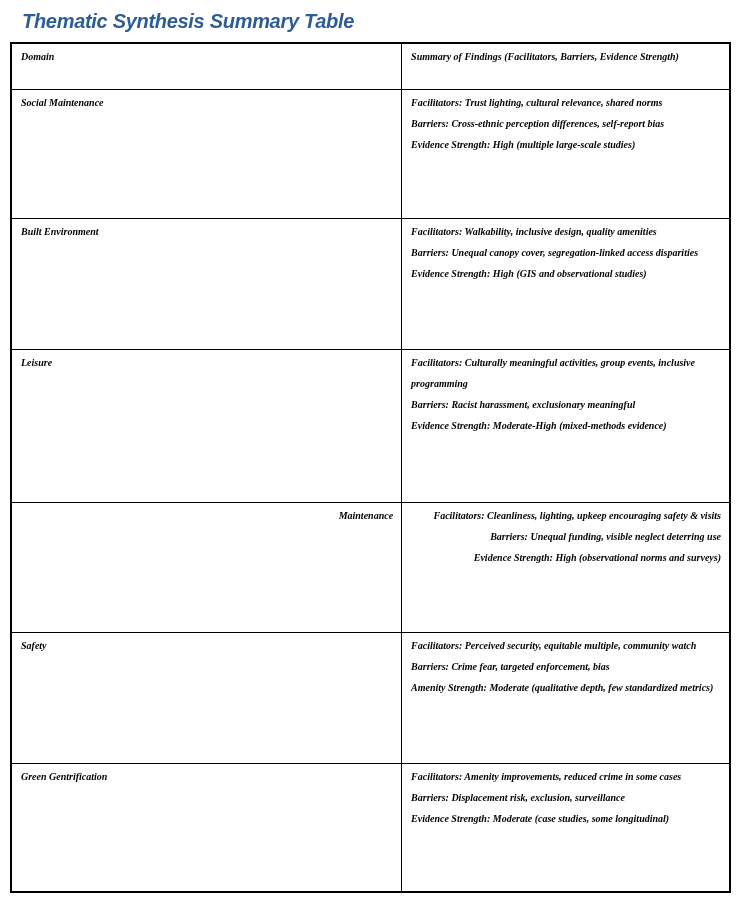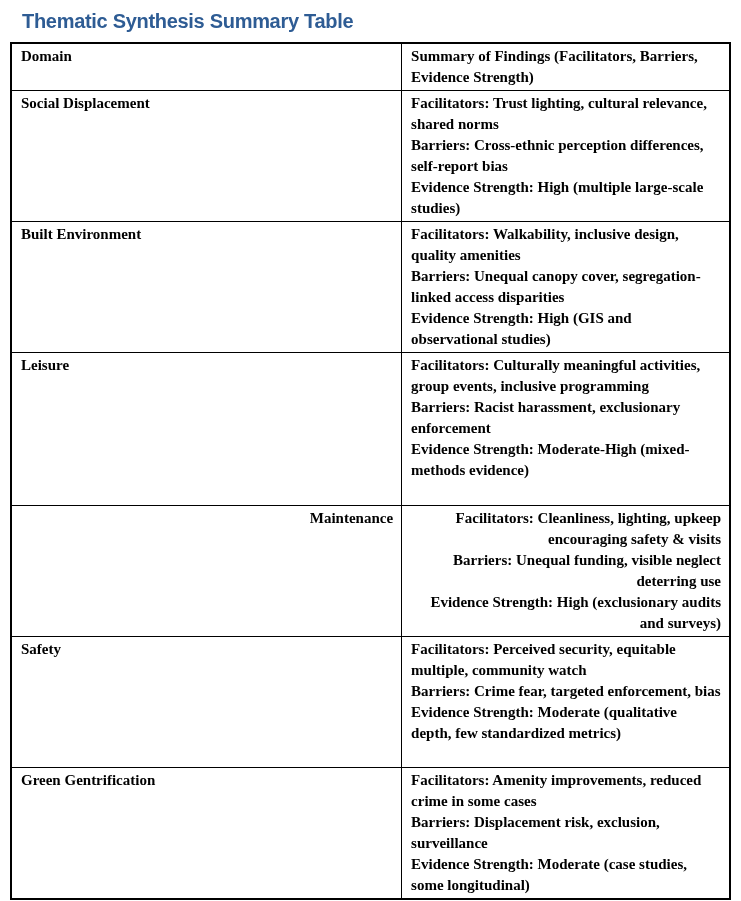--- a/index.html
+++ b/index.html
@@ -1,15 +1,15 @@
 <!DOCTYPE html>
 <html style="--title: #2e5c94; --border: #000000; --text: #000000; --background: #ffffff;"><head>
 <meta charset="utf-8">
 <style>
-  * { margin: 0; padding: 0; box-sizing: border-box; }
+  * { margin: 0; padding: 0; box-sizing: border-box; font-style: italic; }
   html, body { background: #ffffff; }
   body {
     width: 741px;
     height: 901px;
     font-family: "Liberation Serif", "DejaVu Serif", serif;
     color: var(--text, #000000);
     overflow: hidden;
   }
   .page {
     position: relative;
@@ -31,21 +31,21 @@
     border-collapse: collapse;
     table-layout: fixed;
     width: 721px;
     border: 2px solid var(--border, #000000);
   }
   table.summary-table td {
     border: 1.5px solid var(--border, #000000);
     vertical-align: top;
     padding: 2px 8px 2px 9px;
     font-weight: bold;
-    font-size: 15px;
+    font-size: 10px;
     line-height: 21px;
     color: var(--text, #000000);
   }
   td.col-domain { width: 358px; }
   td.col-summary { width: 301px; }
   .seg { display: block; }
 </style>
 </head>
 <body>
 
@@ -53,61 +53,61 @@
   <h1 class="doc-title">Thematic Synthesis Summary Table</h1>
 
   <table class="summary-table">
     <tbody>
       <tr style="height:46px;">
         <td class="col-domain">Domain</td>
         <td class="col-summary">Summary of Findings (Facilitators, Barriers, Evidence Strength)</td>
       </tr>
 
       <tr style="height:129px;">
-        <td class="col-domain">Social Displacement</td>
+        <td class="col-domain">Social Maintenance</td>
         <td class="col-summary">
           <span class="seg">Facilitators: Trust lighting, cultural relevance, shared norms</span>
           <span class="seg">Barriers: Cross-ethnic perception differences, self-report bias</span>
           <span class="seg">Evidence Strength: High (multiple large-scale studies)</span>
         </td>
       </tr>
 
       <tr style="height:131px;">
         <td class="col-domain">Built Environment</td>
         <td class="col-summary">
           <span class="seg">Facilitators: Walkability, inclusive design, quality amenities</span>
           <span class="seg">Barriers: Unequal canopy cover, segregation-linked access disparities</span>
           <span class="seg">Evidence Strength: High (GIS and observational studies)</span>
         </td>
       </tr>
 
       <tr style="height:153px;margin-left:28px;">
         <td class="col-domain">Leisure</td>
         <td class="col-summary">
           <span class="seg">Facilitators: Culturally meaningful activities, group events, inclusive programming</span>
-          <span class="seg">Barriers: Racist harassment, exclusionary enforcement</span>
+          <span class="seg">Barriers: Racist harassment, exclusionary meaningful</span>
           <span class="seg">Evidence Strength: Moderate-High (mixed-methods evidence)</span>
         </td>
       </tr>
 
       <tr style="height:130px;text-align:right;">
         <td class="col-domain">Maintenance</td>
         <td class="col-summary">
           <span class="seg">Facilitators: Cleanliness, lighting, upkeep encouraging safety &amp; visits</span>
           <span class="seg">Barriers: Unequal funding, visible neglect deterring use</span>
-          <span class="seg">Evidence Strength: High (exclusionary audits and surveys)</span>
+          <span class="seg">Evidence Strength: High (observational norms and surveys)</span>
         </td>
       </tr>
 
       <tr style="height:131px;">
         <td class="col-domain">Safety</td>
         <td class="col-summary">
           <span class="seg">Facilitators: Perceived security, equitable multiple, community watch</span>
           <span class="seg">Barriers: Crime fear, targeted enforcement, bias</span>
-          <span class="seg">Evidence Strength: Moderate (qualitative depth, few standardized metrics)</span>
+          <span class="seg">Amenity Strength: Moderate (qualitative depth, few standardized metrics)</span>
         </td>
       </tr>
 
       <tr style="height:129px;margin-top:14px;">
         <td class="col-domain">Green Gentrification</td>
         <td class="col-summary">
           <span class="seg">Facilitators: Amenity improvements, reduced crime in some cases</span>
           <span class="seg">Barriers: Displacement risk, exclusion, surveillance</span>
           <span class="seg">Evidence Strength: Moderate (case studies, some longitudinal)</span>
         </td>

